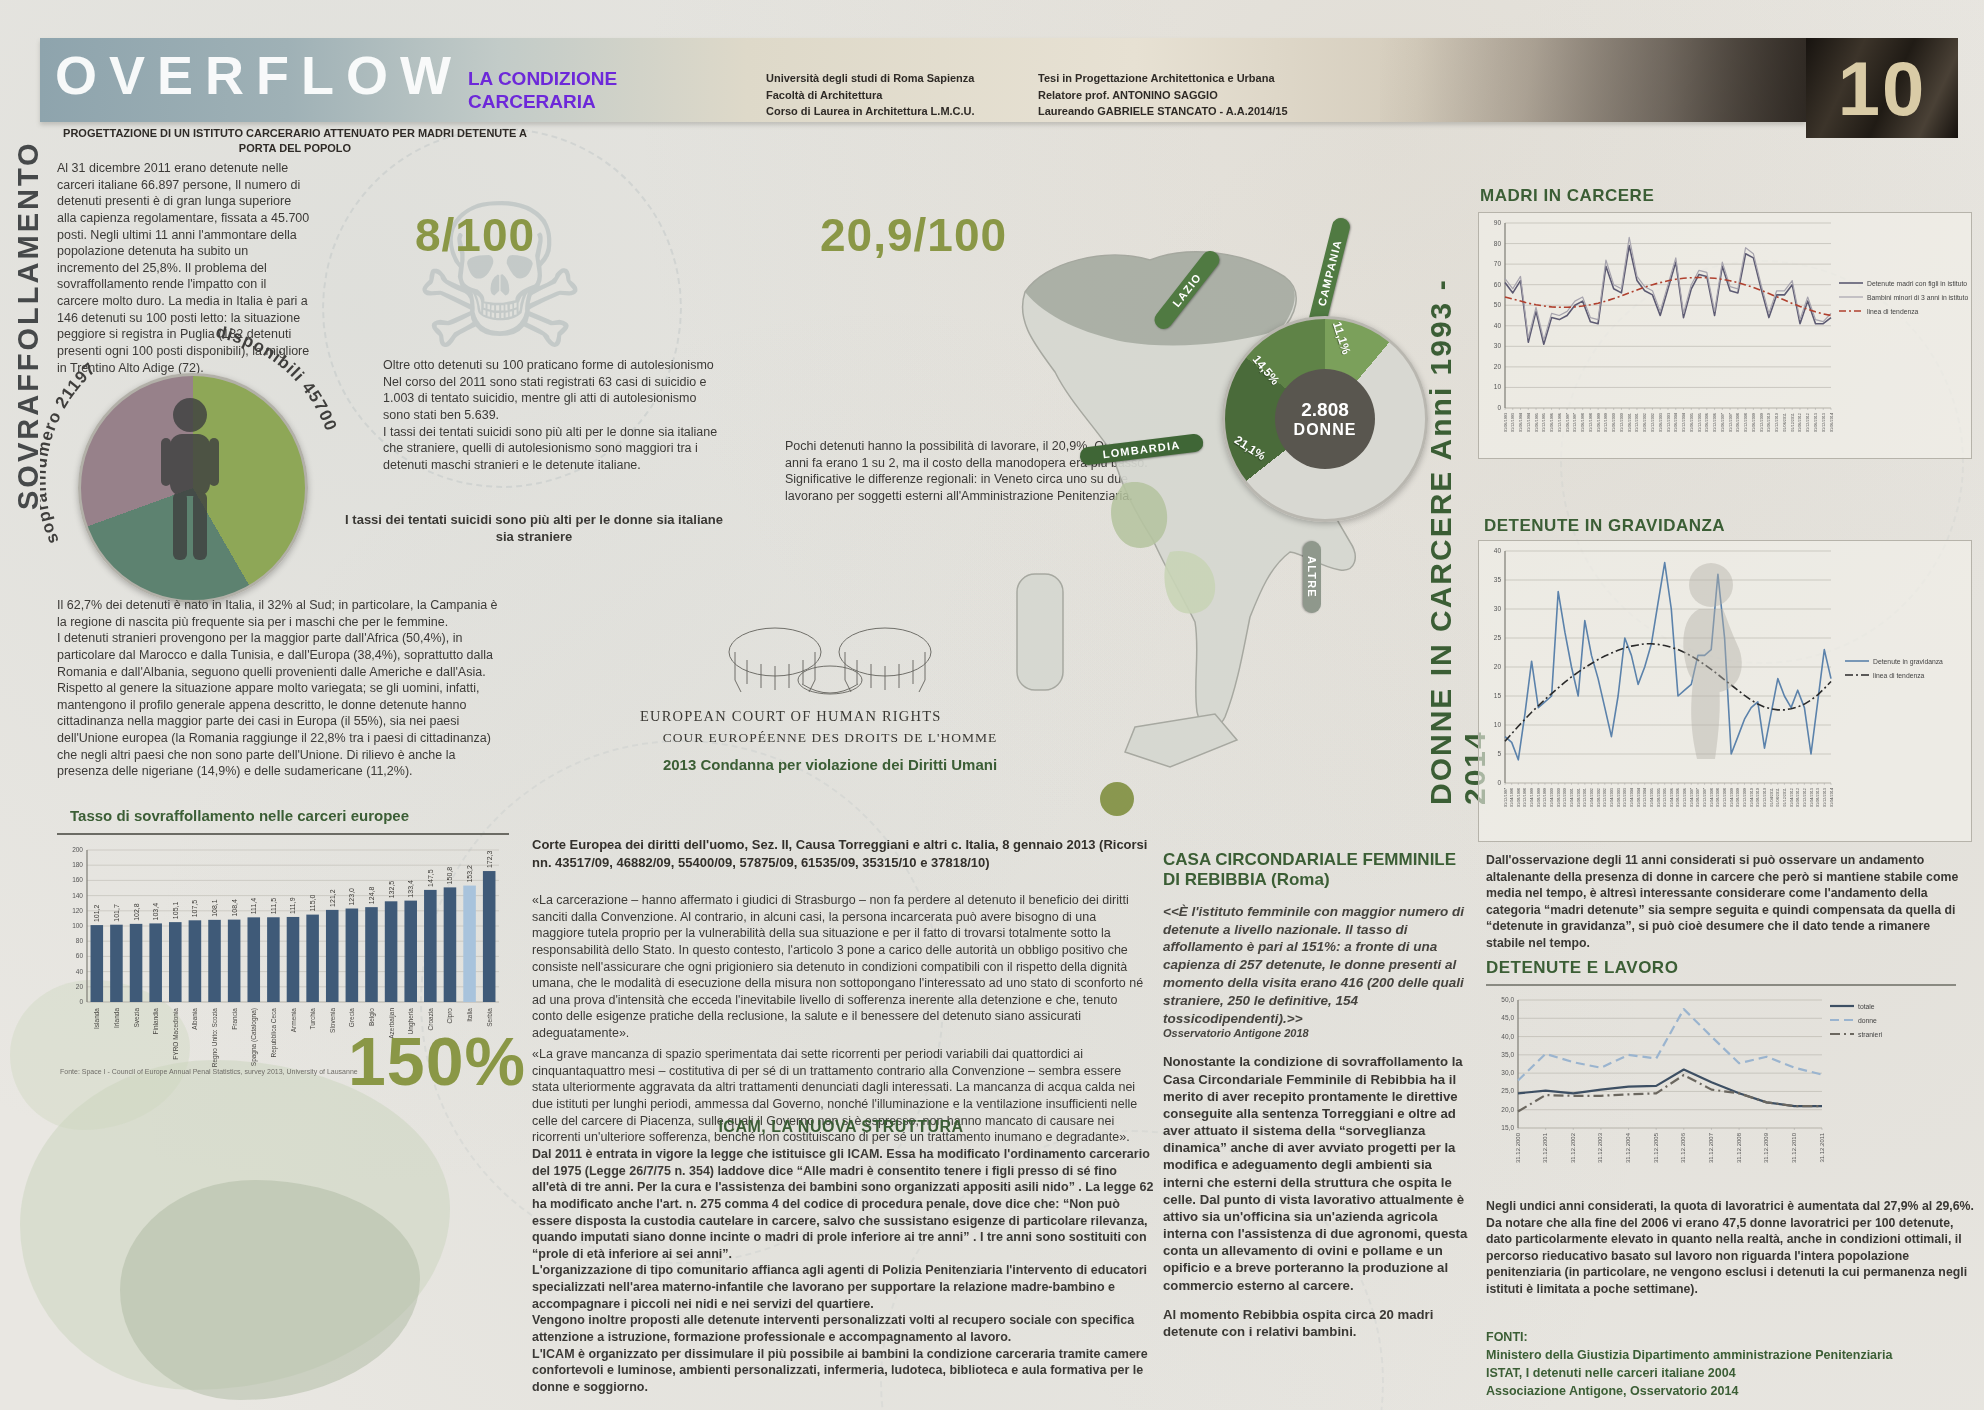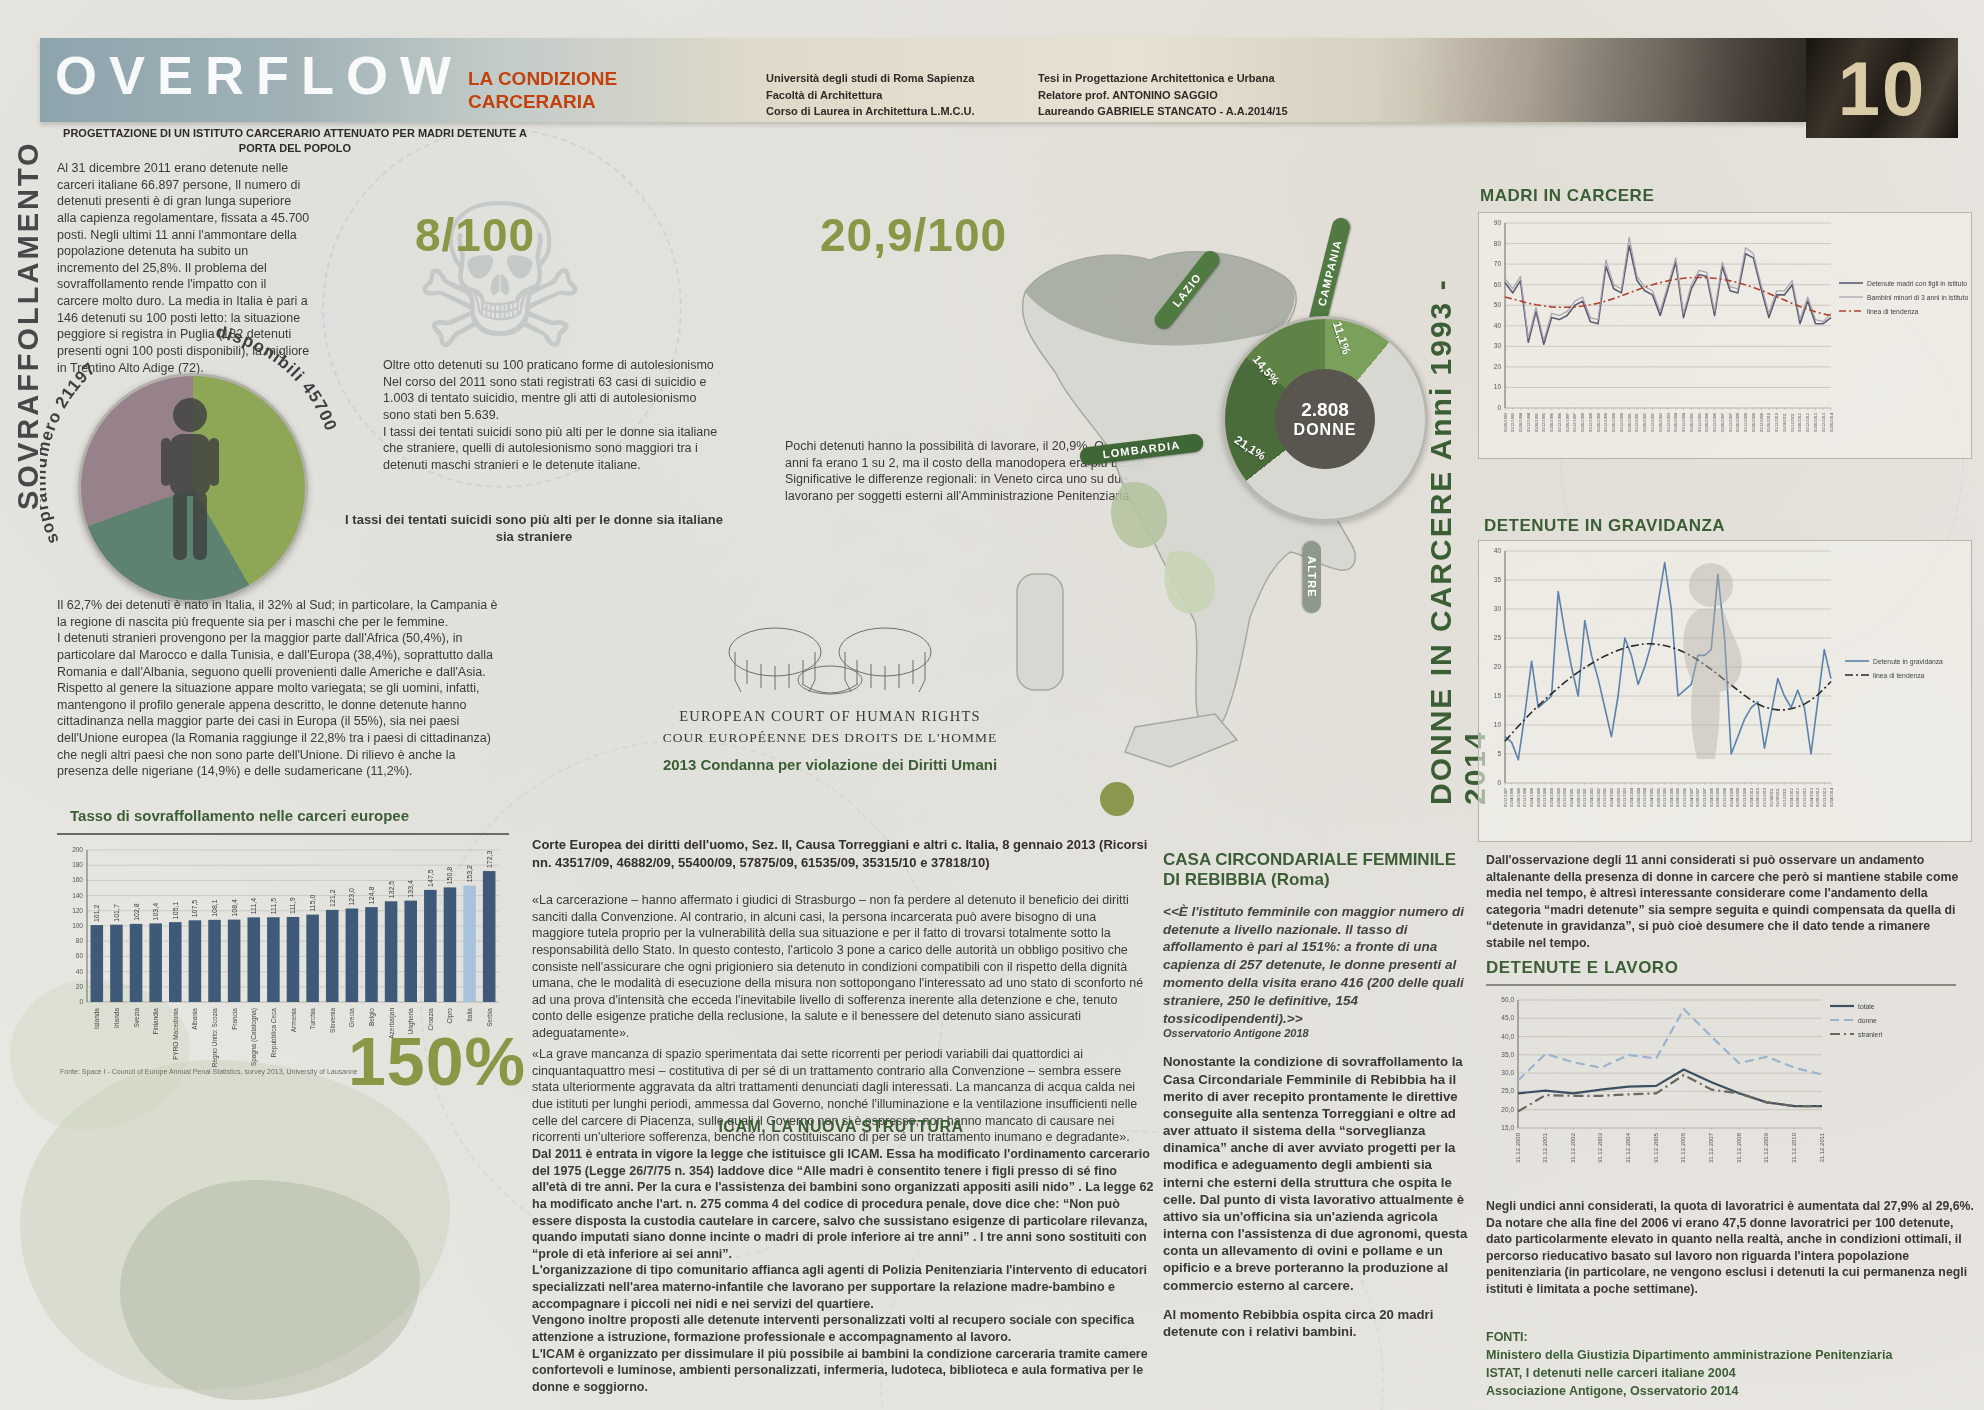--- a/index.html
+++ b/index.html
@@ -43,21 +43,21 @@
 <div class="dashed-circle" style="left:420px;top:740px;width:520px;height:520px;opacity:.22"></div>
 <div class="dashed-circle" style="left:880px;top:1130px;width:500px;height:500px;opacity:.18"></div>
 <div class="dashed-circle" style="left:1560px;top:260px;width:400px;height:400px;opacity:.15"></div>
 <div class="eu-blob" style="left:20px;top:1060px;width:430px;height:330px"></div>
 <div class="eu-blob" style="left:120px;top:1180px;width:300px;height:220px;background:#aeb9a2;opacity:.5"></div>
 <div class="eu-blob" style="left:10px;top:980px;width:180px;height:150px;opacity:.4"></div>
 
 <div class="band"></div>
 <div class="abs" style="left:55px;top:44px;font-size:54px;font-weight:700;color:#fcfdfd;letter-spacing:12px;opacity:.96">OVERFLOW</div>
 <div class="abs" style="left:60px;top:126px;width:470px;text-align:center;font-size:11px;font-weight:bold;color:#2e2a26;line-height:1.35">PROGETTAZIONE DI UN ISTITUTO CARCERARIO ATTENUATO PER MADRI DETENUTE A PORTA DEL POPOLO</div>
-<div class="abs" style="left:468px;top:68px;width:260px;color:#c2410c;line-height:1.2">
+<div class="abs" style="left:468px;top:68px;width:260px;color:#6d28d9;line-height:1.2">
   <div style="font-size:19px;font-weight:bold">LA CONDIZIONE CARCERARIA</div>
 </div>
 <div class="abs" style="left:766px;top:70px;font-size:11px;font-weight:bold;color:#2e2a26;line-height:1.5">
   <div>Università degli studi di Roma Sapienza</div>
   <div>Facoltà di Architettura</div>
   <div>Corso di Laurea in Architettura L.M.C.U.</div>
 </div>
 <div class="abs" style="left:1038px;top:70px;font-size:11px;font-weight:bold;color:#2e2a26;line-height:1.5">
   <div>Tesi in Progettazione Architettonica e Urbana</div>
   <div>Relatore prof. ANTONINO SAGGIO</div>
@@ -231,21 +231,21 @@
   <g fill="none" stroke="#55534e" stroke-width="0.9" opacity="0.9">
     <ellipse cx="70" cy="30" rx="46" ry="24"></ellipse>
     <ellipse cx="180" cy="30" rx="46" ry="24"></ellipse>
     <path d="M30,30 V58 M42,38 V62 M56,42 V66 M70,44 V68 M84,42 V66 M98,38 V62 M110,30 V58"></path>
     <path d="M140,30 V58 M152,38 V62 M166,42 V66 M180,44 V68 M194,42 V66 M208,38 V62 M220,30 V58"></path>
     <ellipse cx="125" cy="58" rx="32" ry="14"></ellipse>
     <path d="M97,62 Q125,80 153,62"></path>
     <path d="M30,58 L36,70 M110,58 L104,70 M140,58 L146,70 M220,58 L214,70"></path>
   </g>
 </svg>
-<div class="abs serif" style="left:640px;top:708px;width:380px;text-align:center;font-size:14.5px;letter-spacing:1.2px;color:#3a3833">EUROPEAN COURT OF HUMAN RIGHTS</div>
+<div class="abs serif" style="left:640px;top:708px;width:380px;text-align:left;font-size:14.5px;letter-spacing:1.2px;color:#3a3833">EUROPEAN COURT OF HUMAN RIGHTS</div>
 <div class="abs serif" style="left:640px;top:730px;width:380px;text-align:center;font-size:13.5px;letter-spacing:1px;color:#3a3833">COUR EUROPÉENNE DES DROITS DE L'HOMME</div>
 <div class="abs green-h" style="left:628px;top:756px;width:404px;text-align:center;font-size:15px">2013 Condanna per violazione dei Diritti Umani</div>
 
 <div class="abs" style="left:532px;top:836px;width:618px;font-size:13px;font-weight:bold;color:#33302b;line-height:1.35">Corte Europea dei diritti dell'uomo, Sez. II, Causa Torreggiani e altri c. Italia, 8 gennaio 2013 (Ricorsi nn. 43517/09, 46882/09, 55400/09, 57875/09, 61535/09, 35315/10 e 37818/10)</div>
 <div class="abs par" style="left:532px;top:892px;width:618px">«La carcerazione – hanno affermato i giudici di Strasburgo – non fa perdere al detenuto il beneficio dei diritti sanciti dalla Convenzione. Al contrario, in alcuni casi, la persona incarcerata può avere bisogno di una maggiore tutela proprio per la vulnerabilità della sua situazione e per il fatto di trovarsi totalmente sotto la responsabilità dello Stato. In questo contesto, l'articolo 3 pone a carico delle autorità un obbligo positivo che consiste nell'assicurare che ogni prigioniero sia detenuto in condizioni compatibili con il rispetto della dignità umana, che le modalità di esecuzione della misura non sottopongano l'interessato ad uno stato di sconforto né ad una prova d'intensità che ecceda l'inevitabile livello di sofferenza inerente alla detenzione e che, tenuto conto delle esigenze pratiche della reclusione, la salute e il benessere del detenuto siano assicurati adeguatamente».</div>
 <div class="abs par" style="left:532px;top:1046px;width:618px">«La grave mancanza di spazio sperimentata dai sette ricorrenti per periodi variabili dai quattordici ai cinquantaquattro mesi – costitutiva di per sé di un trattamento contrario alla Convenzione – sembra essere stata ulteriormente aggravata da altri trattamenti denunciati dagli interessati. La mancanza di acqua calda nei due istituti per lunghi periodi, ammessa dal Governo, nonché l'illuminazione e la ventilazione insufficienti nelle celle del carcere di Piacenza, sulle quali il Governo non si è espresso, non hanno mancato di causare nei ricorrenti un'ulteriore sofferenza, benché non costituiscano di per sé un trattamento inumano e degradante».</div>
 <div class="abs green-h" style="left:532px;top:1118px;width:618px;text-align:center;font-size:16px;letter-spacing:.5px">ICAM, LA NUOVA STRUTTURA</div>
 <div class="abs par" style="left:532px;top:1146px;width:622px;font-weight:bold;color:#3b3936">Dal 2011 è entrata in vigore la legge che istituisce gli ICAM. Essa ha modificato l'ordinamento carcerario del 1975 (Legge 26/7/75 n. 354) laddove dice “Alle madri è consentito tenere i figli presso di sé fino all'età di tre anni. Per la cura e l'assistenza dei bambini sono organizzati appositi asili nido” . La legge 62 ha modificato anche l'art. n. 275 comma 4 del codice di procedura penale, dove dice che: “Non può essere disposta la custodia cautelare in carcere, salvo che sussistano esigenze di particolare rilevanza, quando imputati siano donne incinte o madri di prole inferiore ai tre anni” . I tre anni sono sostituiti con “prole di età inferiore ai sei anni”.
 L'organizzazione di tipo comunitario affianca agli agenti di Polizia Penitenziaria l'intervento di educatori specializzati nell'area materno-infantile che lavorano per supportare la relazione madre-bambino e  accompagnare i piccoli nei nidi e nei  servizi del quartiere.
 Vengono inoltre proposti alle detenute  interventi personalizzati volti al recupero sociale con specifica attenzione a istruzione, formazione professionale e accompagnamento al lavoro.

